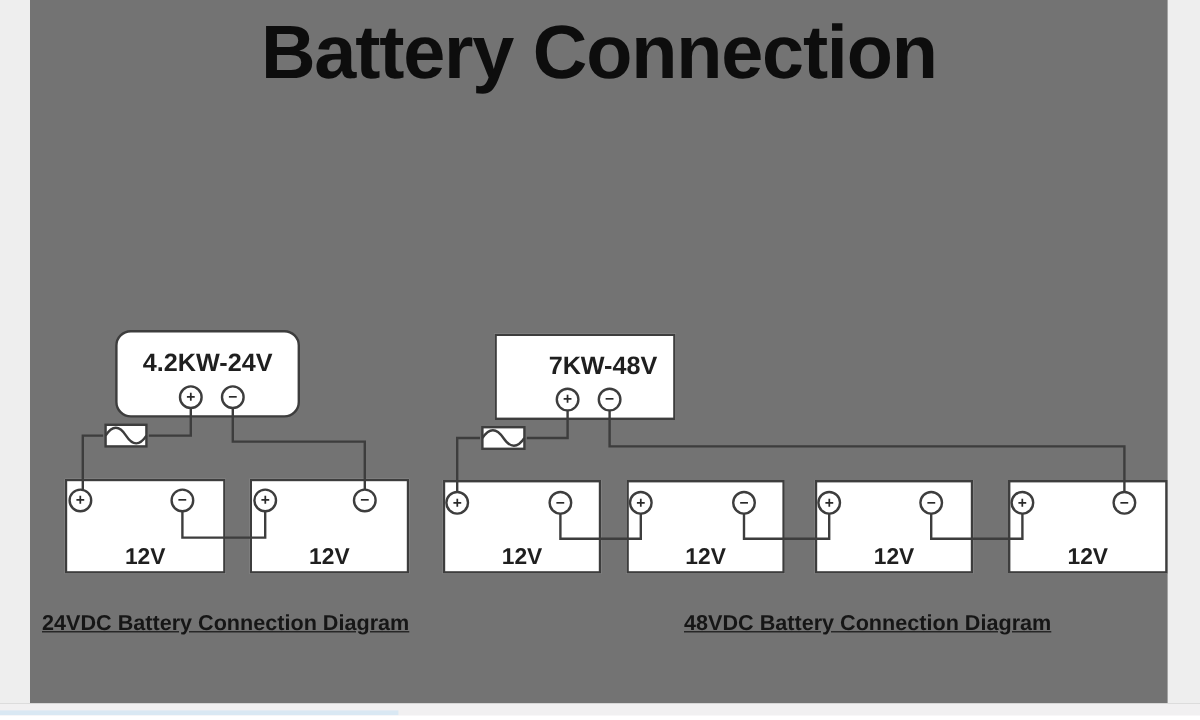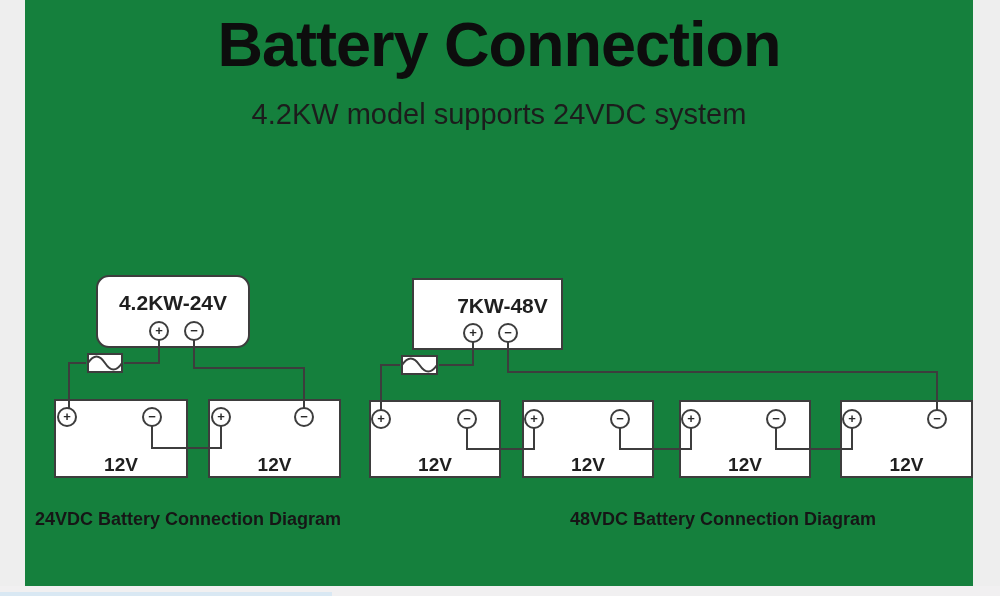--- a/index.html
+++ b/index.html
@@ -1,18 +1,18 @@
 <!DOCTYPE html>
 <html style="--line: #3d3d3d; --margin: #eeeeee; --footer: #f1f0f1; --accent: #d9e8f3;"><head>
 <meta charset="utf-8">
 <style>
   html,body{margin:0;padding:0;background:#ffffff;}
   .canvas{
     position:relative;width:1000px;height:596px;overflow:hidden;
-    background:#15803d;font-family:"Liberation Sans", sans-serif;color:#171717;
+    background:#737373;font-family:"Liberation Sans", sans-serif;color:#171717;
   }
   .side-margin{position:absolute;top:0;height:586px;background:var(--margin,#eeeeee);}
   .side-margin.left{left:0;width:25px;}
   .side-margin.right{left:973px;width:27px;}
   .title{
     position:absolute;left:25px;width:948px;top:8px;text-align:center;
     font-size:63px;font-weight:bold;letter-spacing:-1px;color:#0d0d0d;line-height:72px;
   }
   .subtitle{
     position:absolute;left:25px;width:948px;top:96px;text-align:center;
@@ -32,21 +32,21 @@
   svg.wires rect{fill:#ffffff;stroke:var(--line,#3d3d3d);stroke-width:2;}
   svg.wires path{fill:none;stroke:var(--line,#3d3d3d);stroke-width:2;}
   .term{
     position:absolute;width:20px;height:20px;border:2px solid var(--line,#3d3d3d);
     border-radius:50%;background:#ffffff;box-sizing:border-box;
     transform:translate(-50%,-50%);
     display:flex;align-items:center;justify-content:center;
     font-size:13px;font-weight:bold;color:#2a2a2a;line-height:16px;
   }
   .caption{
-    position:absolute;top:509px;font-size:18px;font-weight:bold;color:#161616;
+    position:absolute;top:509px;font-size:18px;font-weight:bold;color:#161616;text-decoration:underline;
   }
   .caption.left{left:35px;}
   .caption.right{left:570px;}
   .footer-band{
     position:absolute;left:0;top:586px;width:1000px;height:14px;
     background:var(--footer,#f1f0f1);
   }
   .footer-accent{
     position:absolute;left:0;top:6px;width:332px;height:8px;
     background:var(--accent,#d9e8f3);
@@ -55,21 +55,20 @@
 </head>
 <body>
 
 <div class="canvas">
 
   <div class="side-margin left"></div>
   <div class="side-margin right"></div>
 
   <div class="title">Battery Connection</div>
   <div class="subtitle">
-    <div>4.2KW model supports 24VDC system</div>
   </div>
 
   <div class="box" style="left:96px;top:275px;width:154px;height:73px;border-radius:13px;">
     <div class="inverter-label">4.2KW-24V</div>
   </div>
   <div class="box" style="left:412px;top:278px;width:151px;height:72px;padding-left:30px;">
     <div class="inverter-label">7KW-48V</div>
   </div>
 
   <div class="box battery" style="left:38px;top:399px;width:134px;height:79px;">

